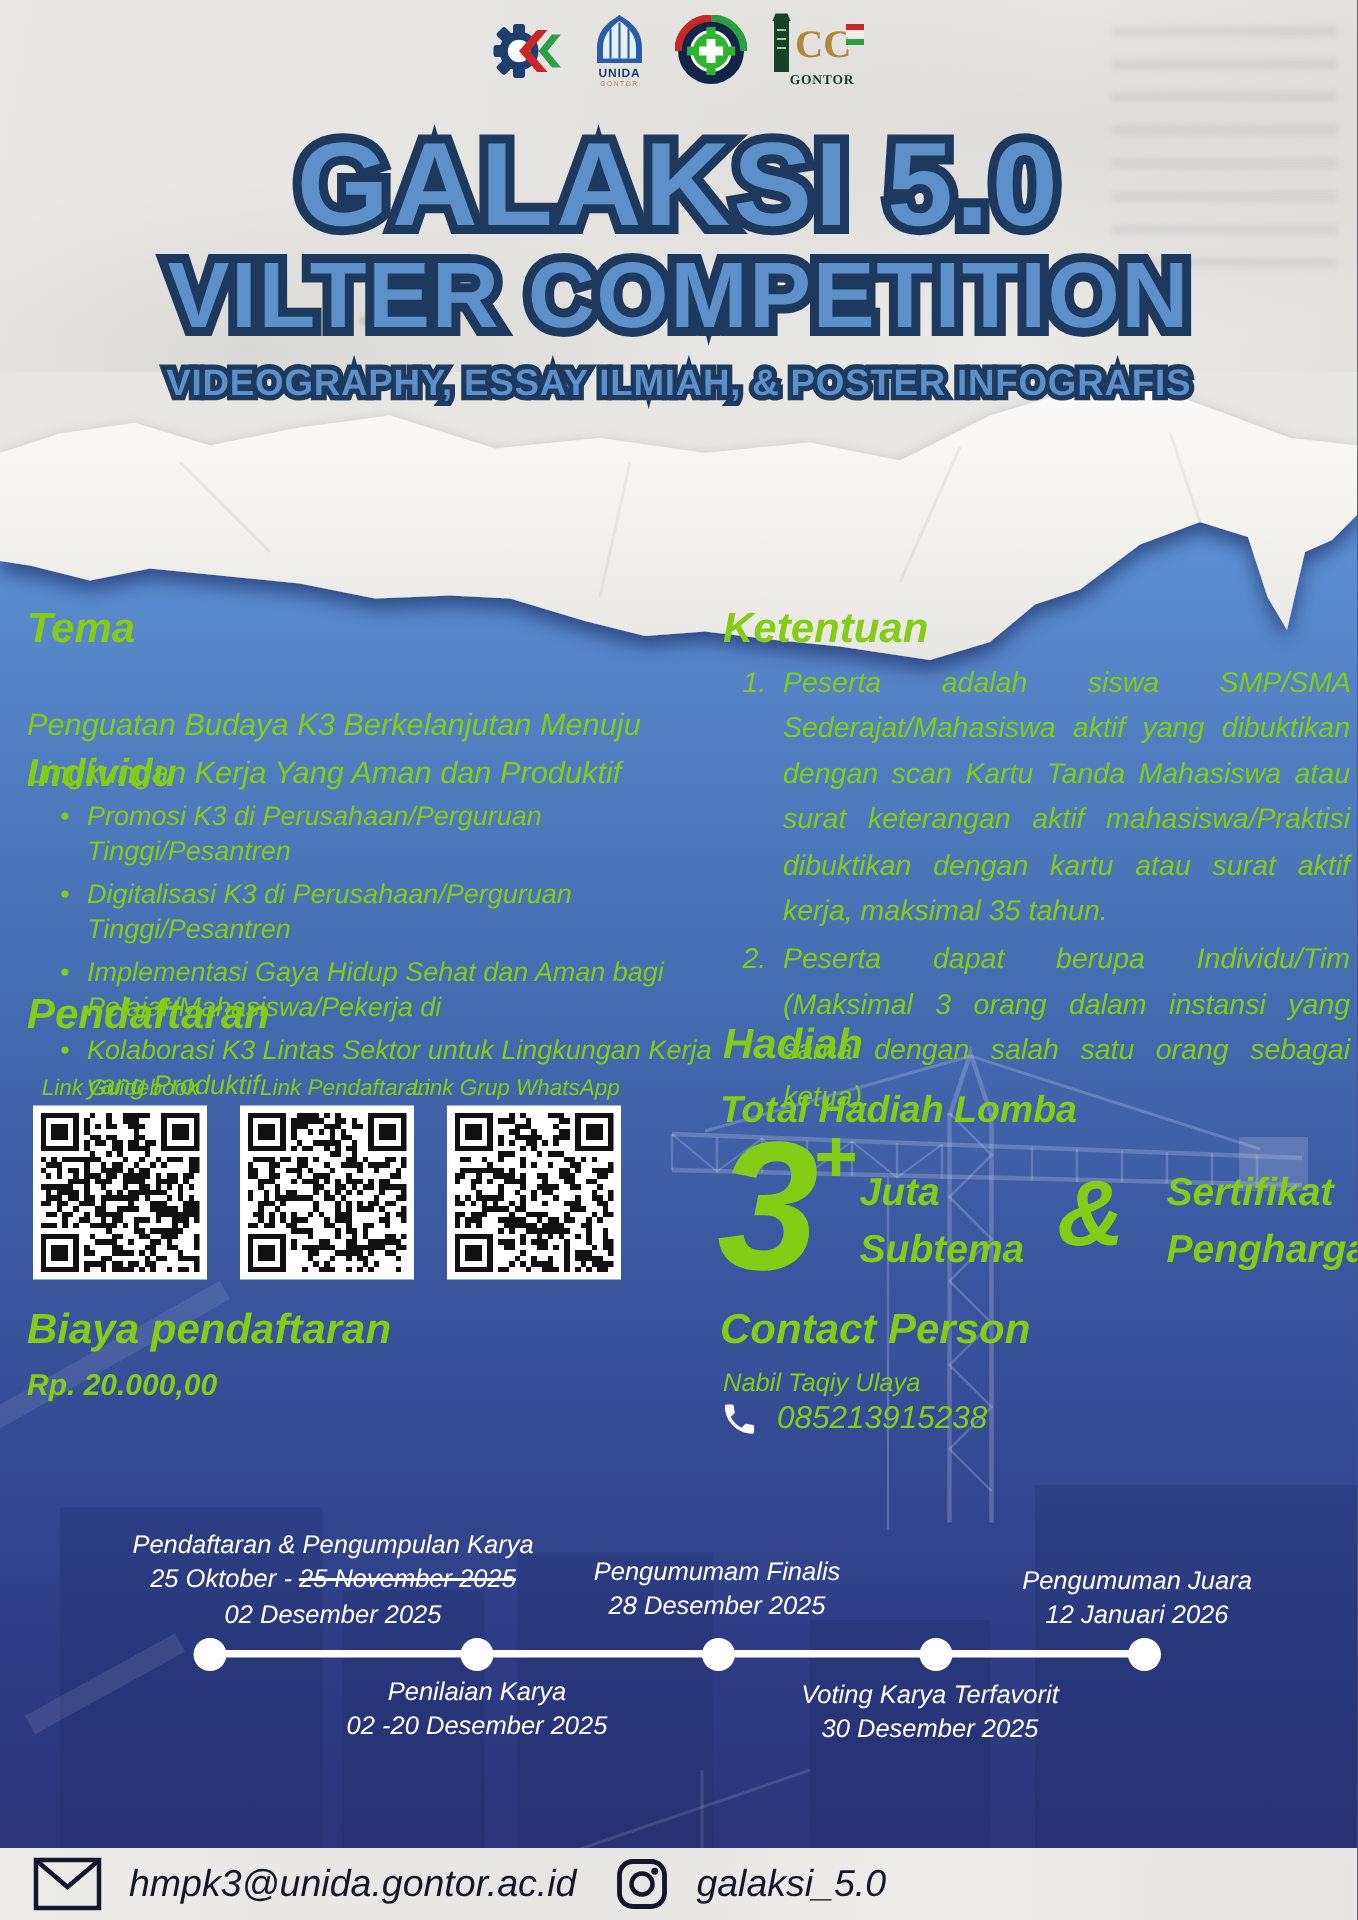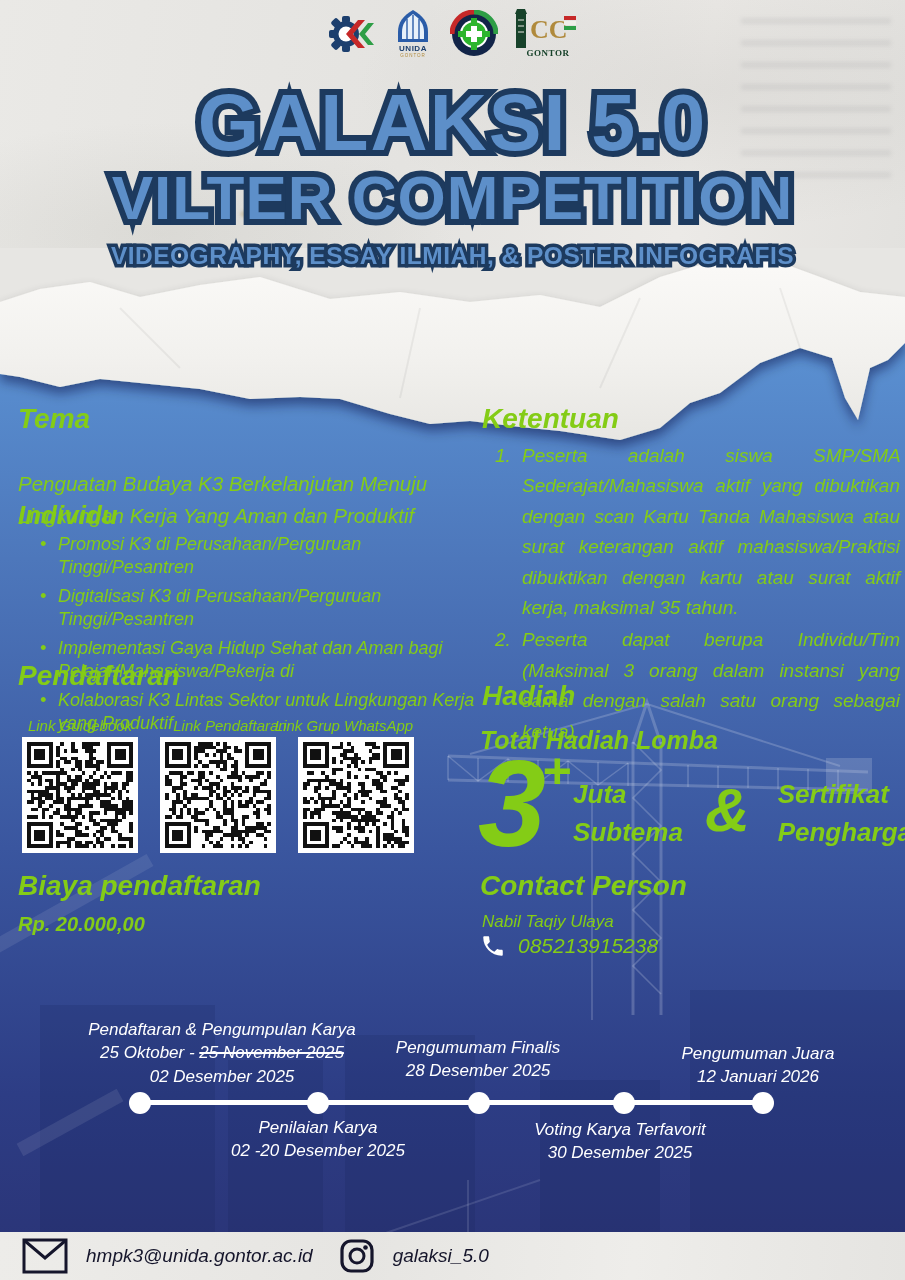--- a/index.html
+++ b/index.html
@@ -81,21 +81,21 @@
   .tl-dot{position:absolute;width:22px;height:22px;border-radius:50%;background:#fff;top:1092px;z-index:4;}
   .tl-event{position:absolute;transform:translateX(-50%);text-align:center;font-size:17px;line-height:1.38;z-index:4;
     color:#fff;font-style:italic;white-space:nowrap;}
   .strike{text-decoration:line-through;text-decoration-thickness:2px;}
 
   
   .footer{position:absolute;left:0;bottom:0;width:905px;height:48px;z-index:6;
     background:linear-gradient(95deg,#edecE9 0%,#e6e5e2 40%,#eeedea 70%,#e5e4e1 100%);
     display:flex;align-items:center;color:#15152b;font-style:italic;}
   .footer .mail-icon{margin-left:22px;}
-  .footer-text{font-size:19px;margin-left:18px;}
+  .footer-text{font-size:25px;margin-left:18px;}
   .footer .insta-icon{margin-left:26px;}
 </style>
 </head>
 <body>
 
 <div class="poster">
 
   <div class="blue-bg"></div>
 
   <svg class="silhouettes" viewBox="0 0 905 1030">

